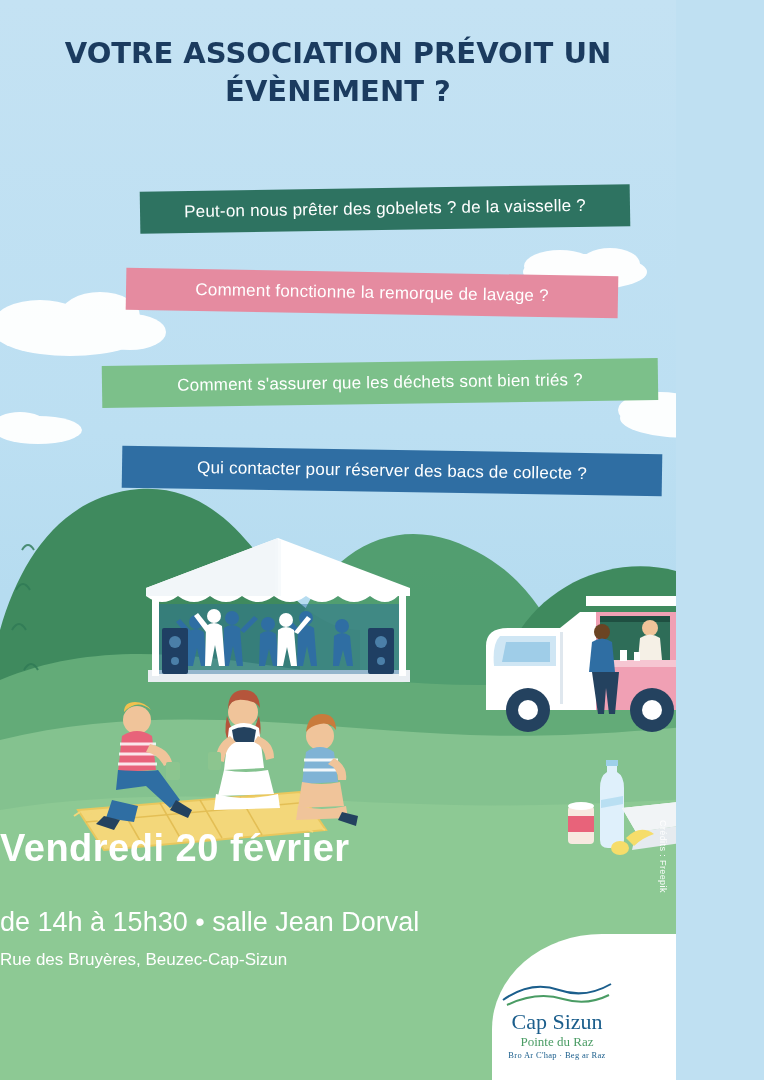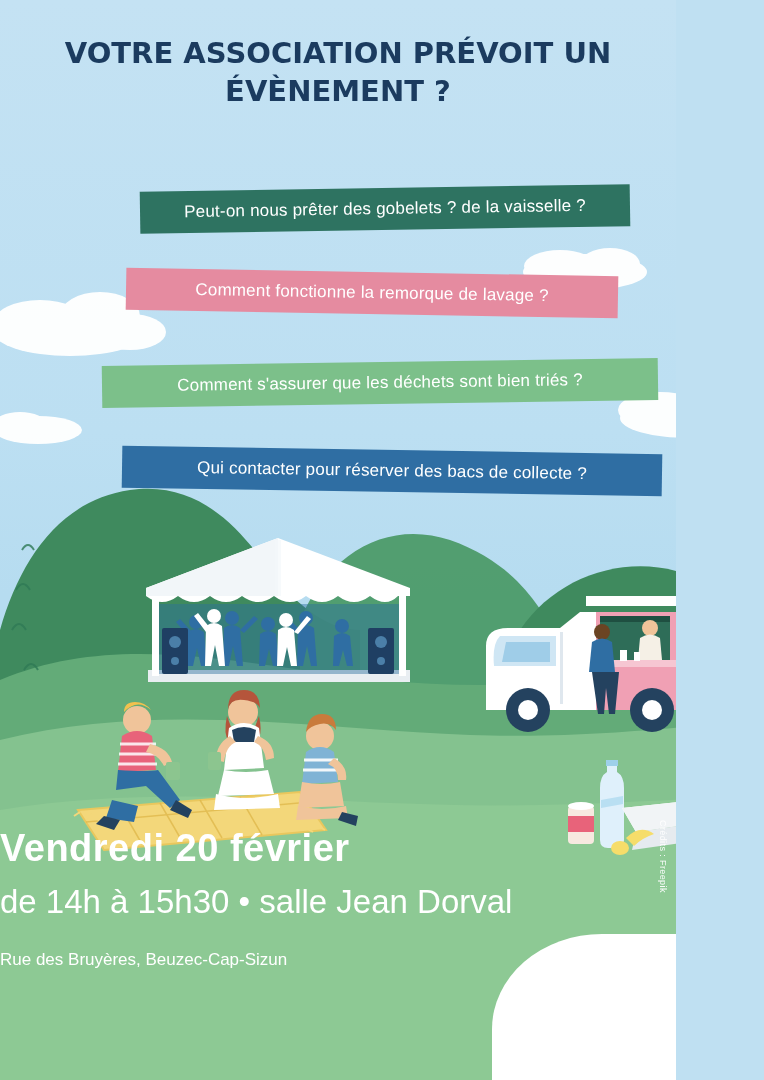--- a/index.html
+++ b/index.html
@@ -93,22 +93,23 @@
     text-align: left;
     color: #ffffff;
   }
   .event .date {
     font-size: 38px;
     font-weight: bold;
     line-height: 48px;
     letter-spacing: 0.5px;
   }
   .event .time {
-    font-size: 33px;
+    font-size: 27px;
     line-height: 40px;
+    margin-top: 20px;
   }
   .event .addr {
     font-size: 17px;
     line-height: 32px;
     margin-top: 20px;
   }
 
   .info {
     position: absolute;
     left: 42px;
@@ -418,14 +419,23 @@
     <div class="time">de 14h à 15h30 • salle Jean Dorval</div>
   </div>
   <div class="event" style="top:924px;">
     <div class="addr">Rue des Bruyères, Beuzec-Cap-Sizun</div>
   </div>
 
 
   <div class="credit">Crédits : Freepik</div>
 
   <div class="logo-badge"></div>
+  <div class="logo-inner">
+    <svg width="120" height="30" viewBox="0 0 120 30" style="margin:0 auto 2px;">
+      <path d="M6,22 q28,-20 56,-10 q26,9 52,-6" stroke="#1b5e8c" stroke-width="2" fill="none"></path>
+      <path d="M10,27 q30,-14 56,-6 q24,7 46,-4" stroke="#4a9c64" stroke-width="2" fill="none"></path>
+    </svg>
+    <div class="logo-name">Cap Sizun</div>
+    <div class="logo-sub">Pointe du Raz</div>
+    <div class="logo-sub2">Bro Ar C'hap · Beg ar Raz</div>
+  </div>
 
 </div>
 
 </body></html>

